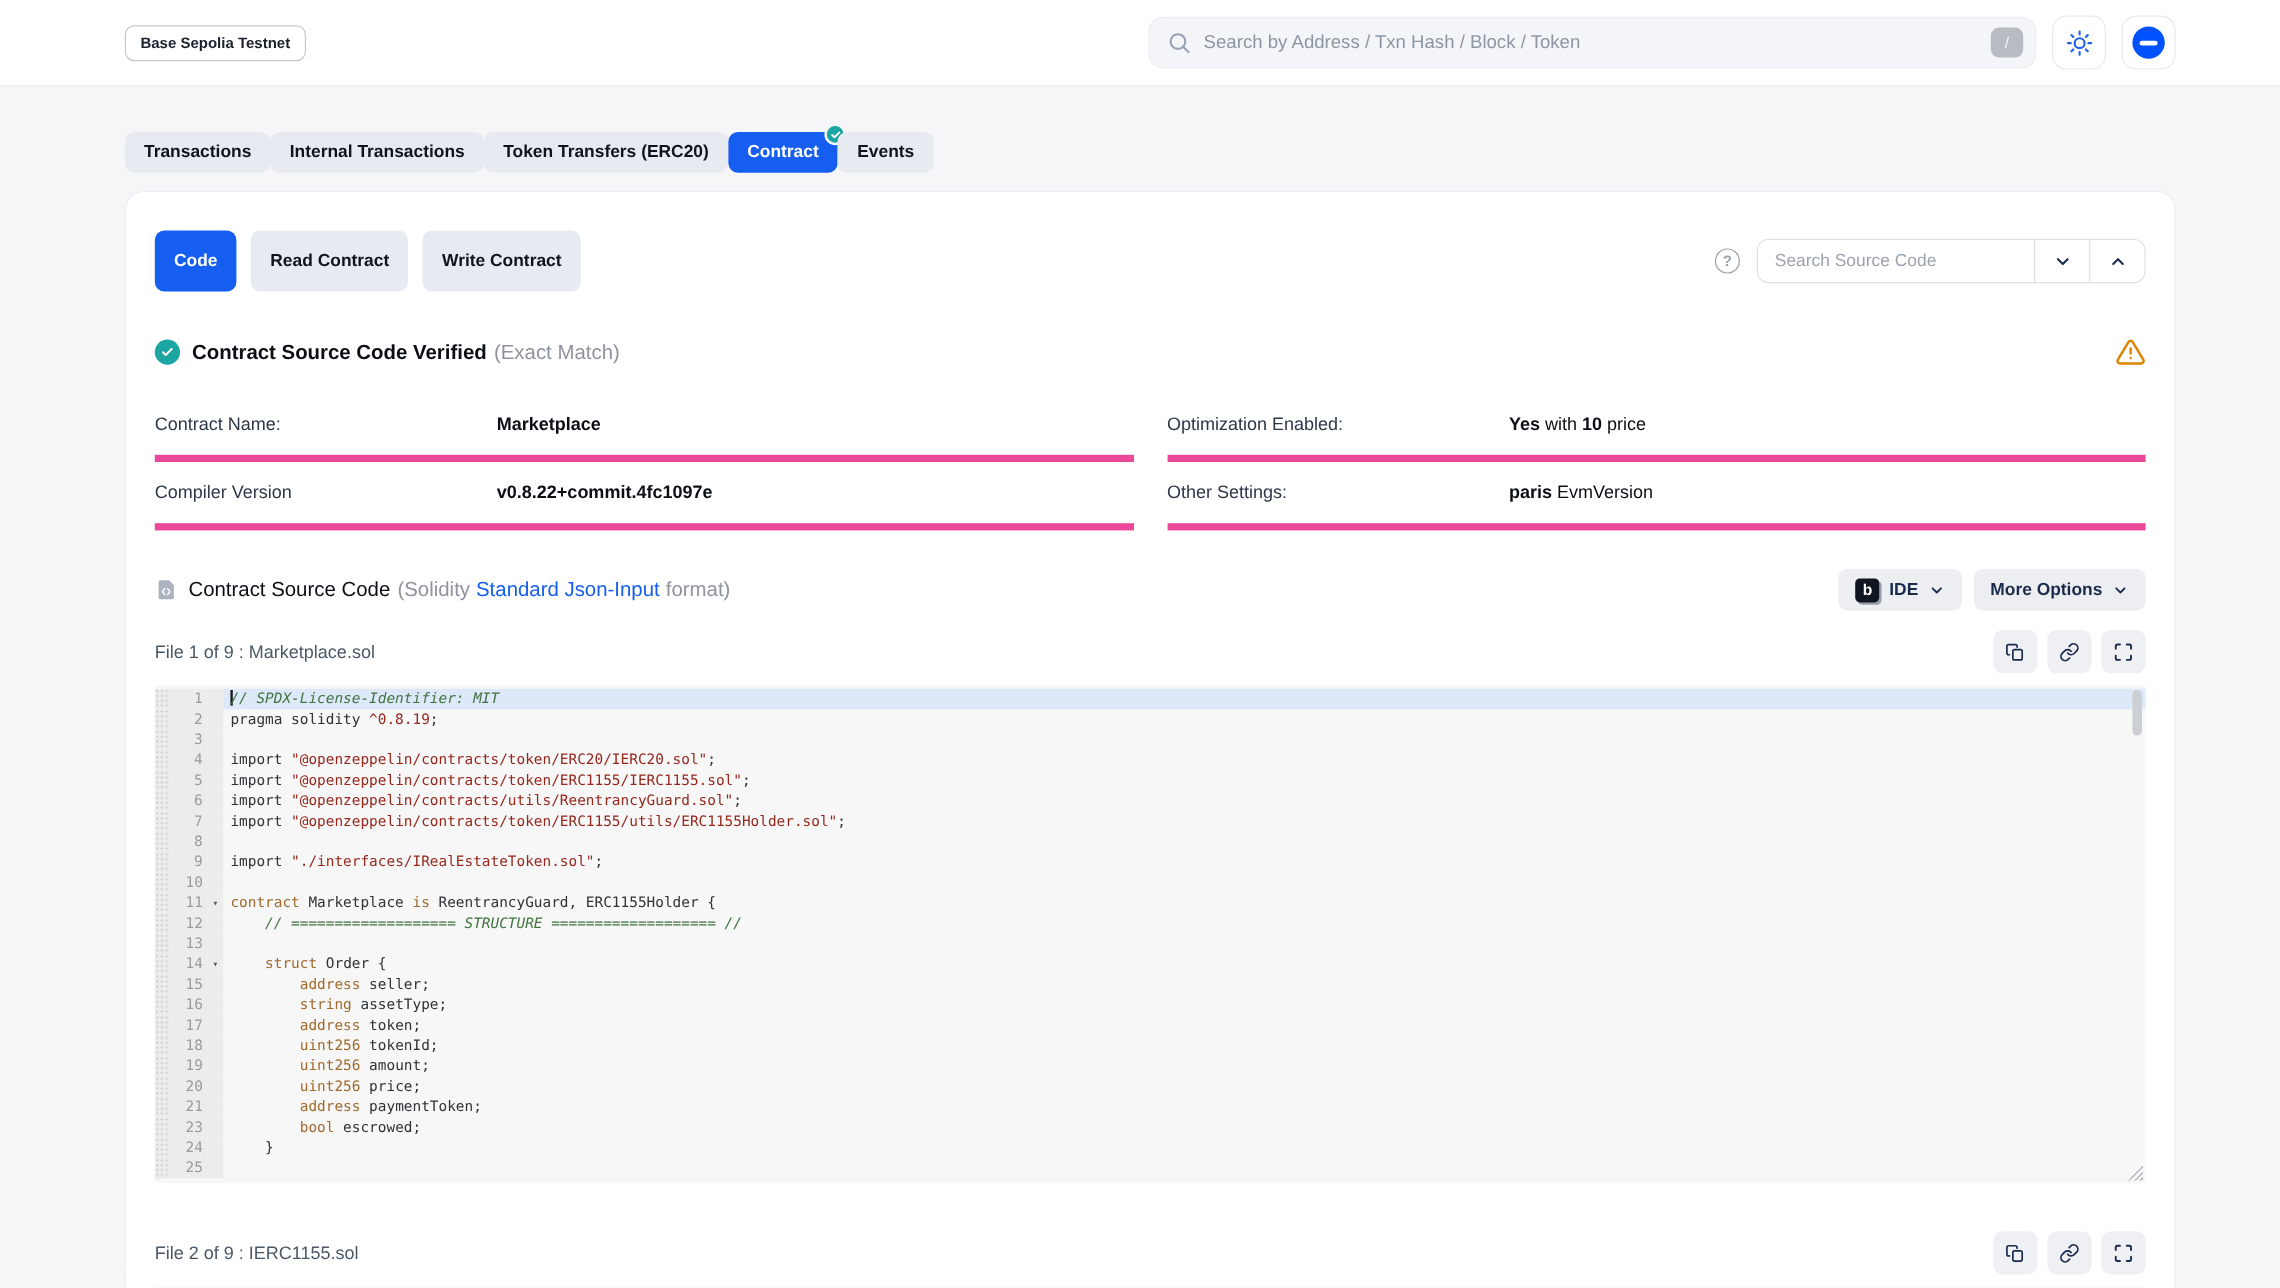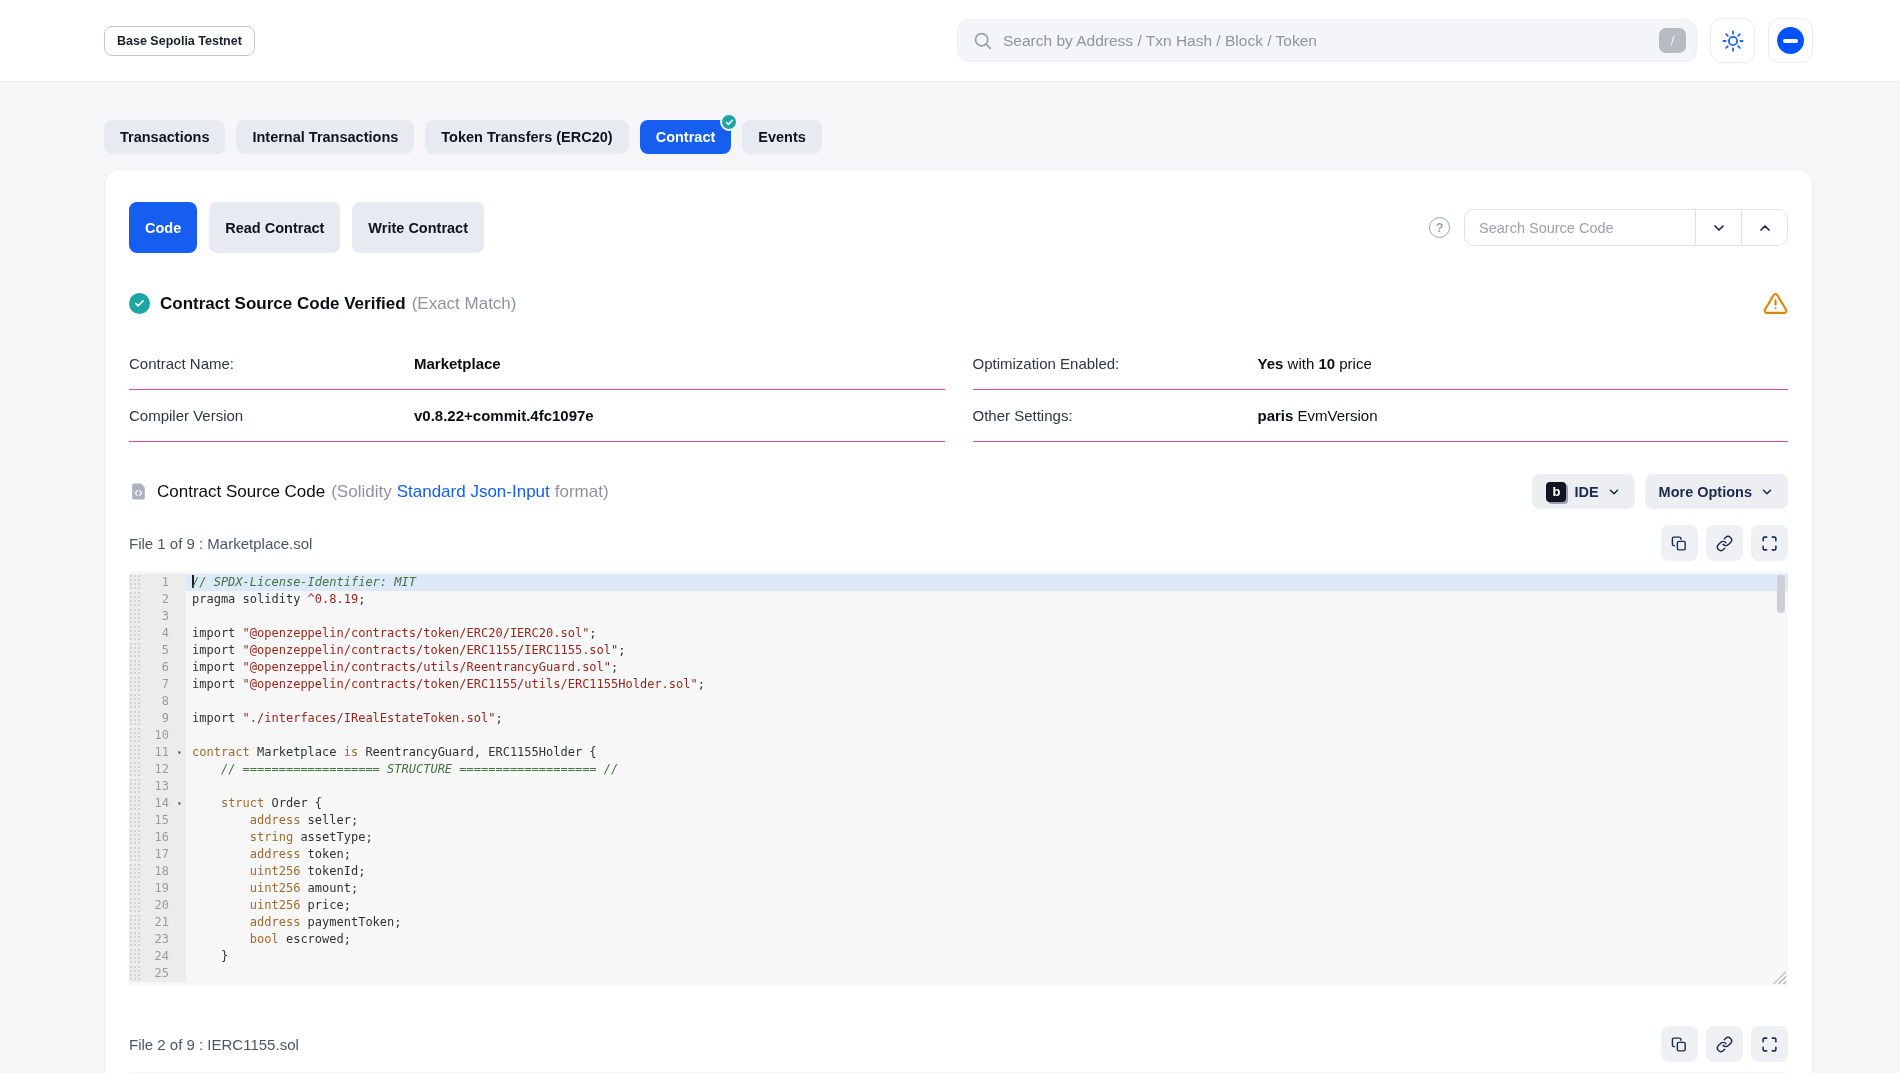--- a/index.html
+++ b/index.html
@@ -1,41 +1,41 @@
 <!DOCTYPE html>
 <html><head>
 <meta charset="utf-8">
 <style>
   * { margin:0; padding:0; box-sizing:border-box; }
   html,body { width:1900px; height:1073px; overflow:hidden; }
   body { font-family:"Liberation Sans","DejaVu Sans",sans-serif; background:#f6f6f8; color:#10131a; }
 
   
-  .topbar { height:82px; background:#fff; border-bottom:1px solid #e8eaee;
+  .topbar { height:72px; background:#fff; border-bottom:1px solid #e8eaee;
             display:flex; align-items:center; padding:0 87px 0 104px; }
   .net-badge { border:1px solid #c3c9d1; border-radius:8px; padding:7px 12px;
                font-size:12.5px; font-weight:700; color:#1a202c; background:#fff; }
   .searchbox { margin-left:auto; width:740px; height:43px; background:#f3f5f8;
                border:1px solid #edeff3; border-radius:12px; display:flex;
                align-items:center; padding:0 10px 0 14px; }
   .searchbox input { flex:1; border:none; outline:none; background:transparent;
                font-size:15.5px; color:#6d28d9; font-family:inherit; }
   .searchbox input::placeholder { color:#8c96a3; }
   .kbd { width:27px; height:25px; border-radius:7px; background:#b7bcc3; color:#f4f5f7;
          display:flex; align-items:center; justify-content:center; font-size:13px; }
   .icon-btn { width:45px; height:45px; margin-left:13px; border:1px solid #e8eaee;
               border-radius:12px; background:#fff; display:flex; align-items:center;
               justify-content:center; cursor:pointer; }
   .base-circle { width:27px; height:27px; border-radius:50%; background:#0052ff;
                  display:flex; align-items:center; justify-content:center; }
   .base-bar { width:15px; height:4px; border-radius:2px; background:#fff; }
 
   
   .main { padding: 38px 87px 0 104px; }
-  .page-tabs { display:flex; gap:11px; }
+  .page-tabs { display:flex; }
   .pill { position:relative; display:inline-flex; align-items:center; height:34px;
           padding:0 16px; border-radius:8px; background:#e7ebf1; color:#10131a;
           font-size:14.5px; font-weight:700; cursor:pointer; white-space:nowrap; }
   .pill.active { background:#155eef; color:#fff; }
   .verified-dot { position:absolute; top:-7px; right:-7px; width:18px; height:18px;
           border-radius:50%; background:#1da5a4; border:2.5px solid #f6f6f8;
           display:flex; align-items:center; justify-content:center; }
 
   .card { margin-top:15px; background:#fff; border:1px solid #eceff3;
           border-radius:16px; padding:32px 24px 60px; min-height:1000px; }
@@ -57,21 +57,21 @@
 
   .verified-row { margin-top:38px; display:flex; align-items:center; }
   .check-circle { width:21px; height:21px; border-radius:50%; background:#1da5a4;
           display:flex; align-items:center; justify-content:center; margin-right:10px; }
   .verified-title { font-size:17px; font-weight:700; color:#0b0e14; }
   .verified-match { font-size:17px; color:#8e949e; margin-left:6px; }
   .warn-wrap { margin-left:auto; cursor:pointer; display:flex; }
 
   .info-grid { margin-top:22px; display:grid; grid-template-columns:1fr 1fr; column-gap:28px; }
   .info-row { display:flex; align-items:center; padding:17px 0;
-          border-bottom:1px solid #ec4899; font-size:15px; }
+          border-bottom:6px solid #ec4899; font-size:15px; }
   .info-label { width:285px; color:#2d3748; flex:none; }
   .info-value { font-weight:700; color:#0b0e14; }
   .info-value .norm { font-weight:400; }
 
   .src-head { margin-top:32px; display:flex; align-items:center; }
   .src-head-title { font-size:17px; font-weight:400; color:#0b0e14; margin-left:9px; }
   .src-head-gray { font-size:17px; color:#8e949e; margin-left:6px; }
   .src-head-link { font-size:17px; color:#155eef; margin-left:5px; margin-right:5px;
           cursor:pointer; text-decoration:none; }
   .src-head-right { margin-left:auto; display:flex; gap:10px; }

